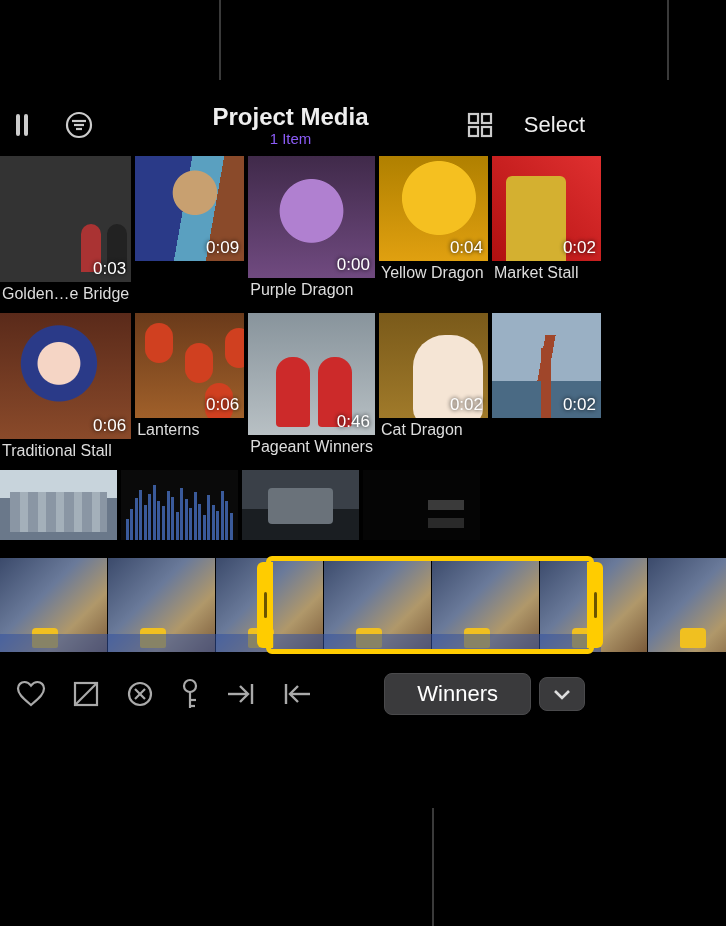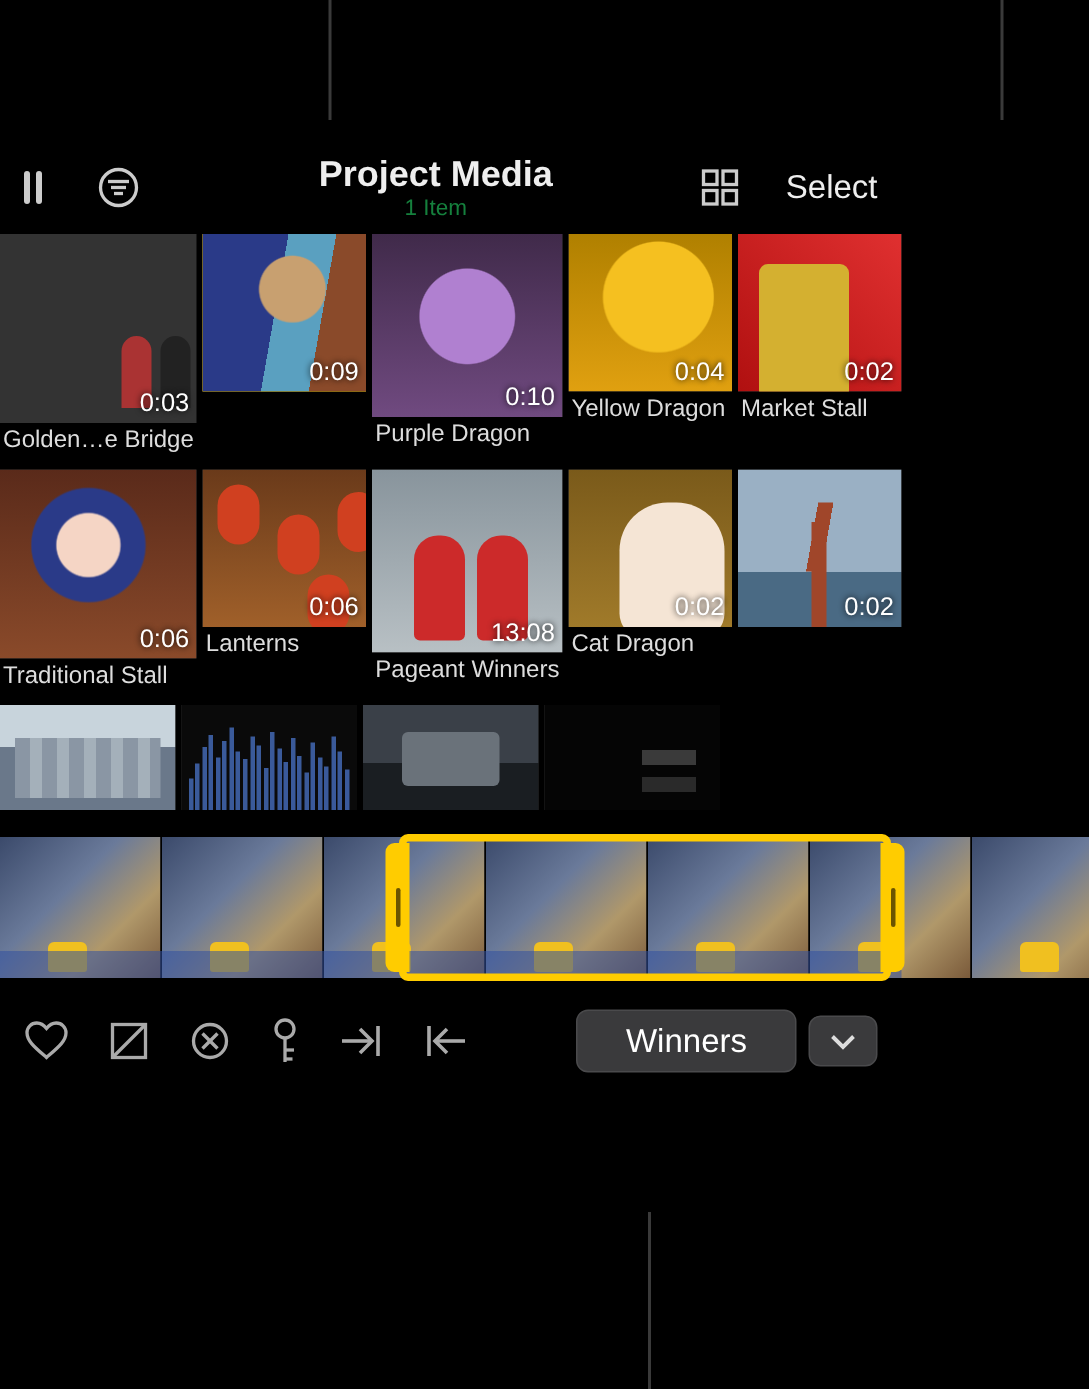--- a/index.html
+++ b/index.html
@@ -37,21 +37,21 @@
     position: relative;
   }
   .sidebar-toggle .bar { position:absolute; width:4px; height:22px; background:#ccc; border-radius:2px; }
   .sidebar-toggle .b1{left:0;} .sidebar-toggle .b2{left:8px;}
   .filter-btn svg { display:block; }
   .header-center {
     flex: 1;
     text-align: center;
   }
   .header-title { font-size: 24px; font-weight: 600; color:#eee; }
-  .header-sub { font-size: 15px; color: #15803d; margin-top:-1px;}
+  .header-sub { font-size: 15px; color: #8b5cf6; margin-top:-1px;}
   .header-right {
     width: 170px;
     display: flex;
     justify-content: flex-end;
     align-items: center;
     gap: 30px;
   }
   .grid-mode svg { display:block; }
   .select-btn { font-size: 22px; color:#eee; }
 
@@ -263,21 +263,21 @@
       </div>
       <div class="cell">
     <div class="thumb selected">
       <div class="bg mural"></div>
       <div class="duration">0:09</div>
     </div>
       </div>
       <div class="cell">
     <div class="thumb ">
       <div class="bg pdragon"></div>
-      <div class="duration">0:10</div>
+      <div class="duration">0:00</div>
     </div>
     <div class="label">Purple Dragon</div>
       </div>
       <div class="cell">
     <div class="thumb ">
       <div class="bg ydragon"></div>
       <div class="duration">0:04</div>
     </div>
     <div class="label">Yellow Dragon</div>
       </div>
@@ -298,21 +298,21 @@
       <div class="cell">
     <div class="thumb ">
       <div class="bg lanterns"></div>
       <div class="duration">0:06</div>
     </div>
     <div class="label">Lanterns</div>
       </div>
       <div class="cell">
     <div class="thumb ">
       <div class="bg pageant"></div>
-      <div class="duration">13:08</div>
+      <div class="duration">0:46</div>
     </div>
     <div class="label">Pageant Winners</div>
       </div>
       <div class="cell">
     <div class="thumb ">
       <div class="bg cat"></div>
       <div class="duration">0:02</div>
     </div>
     <div class="label">Cat Dragon</div>
       </div>

